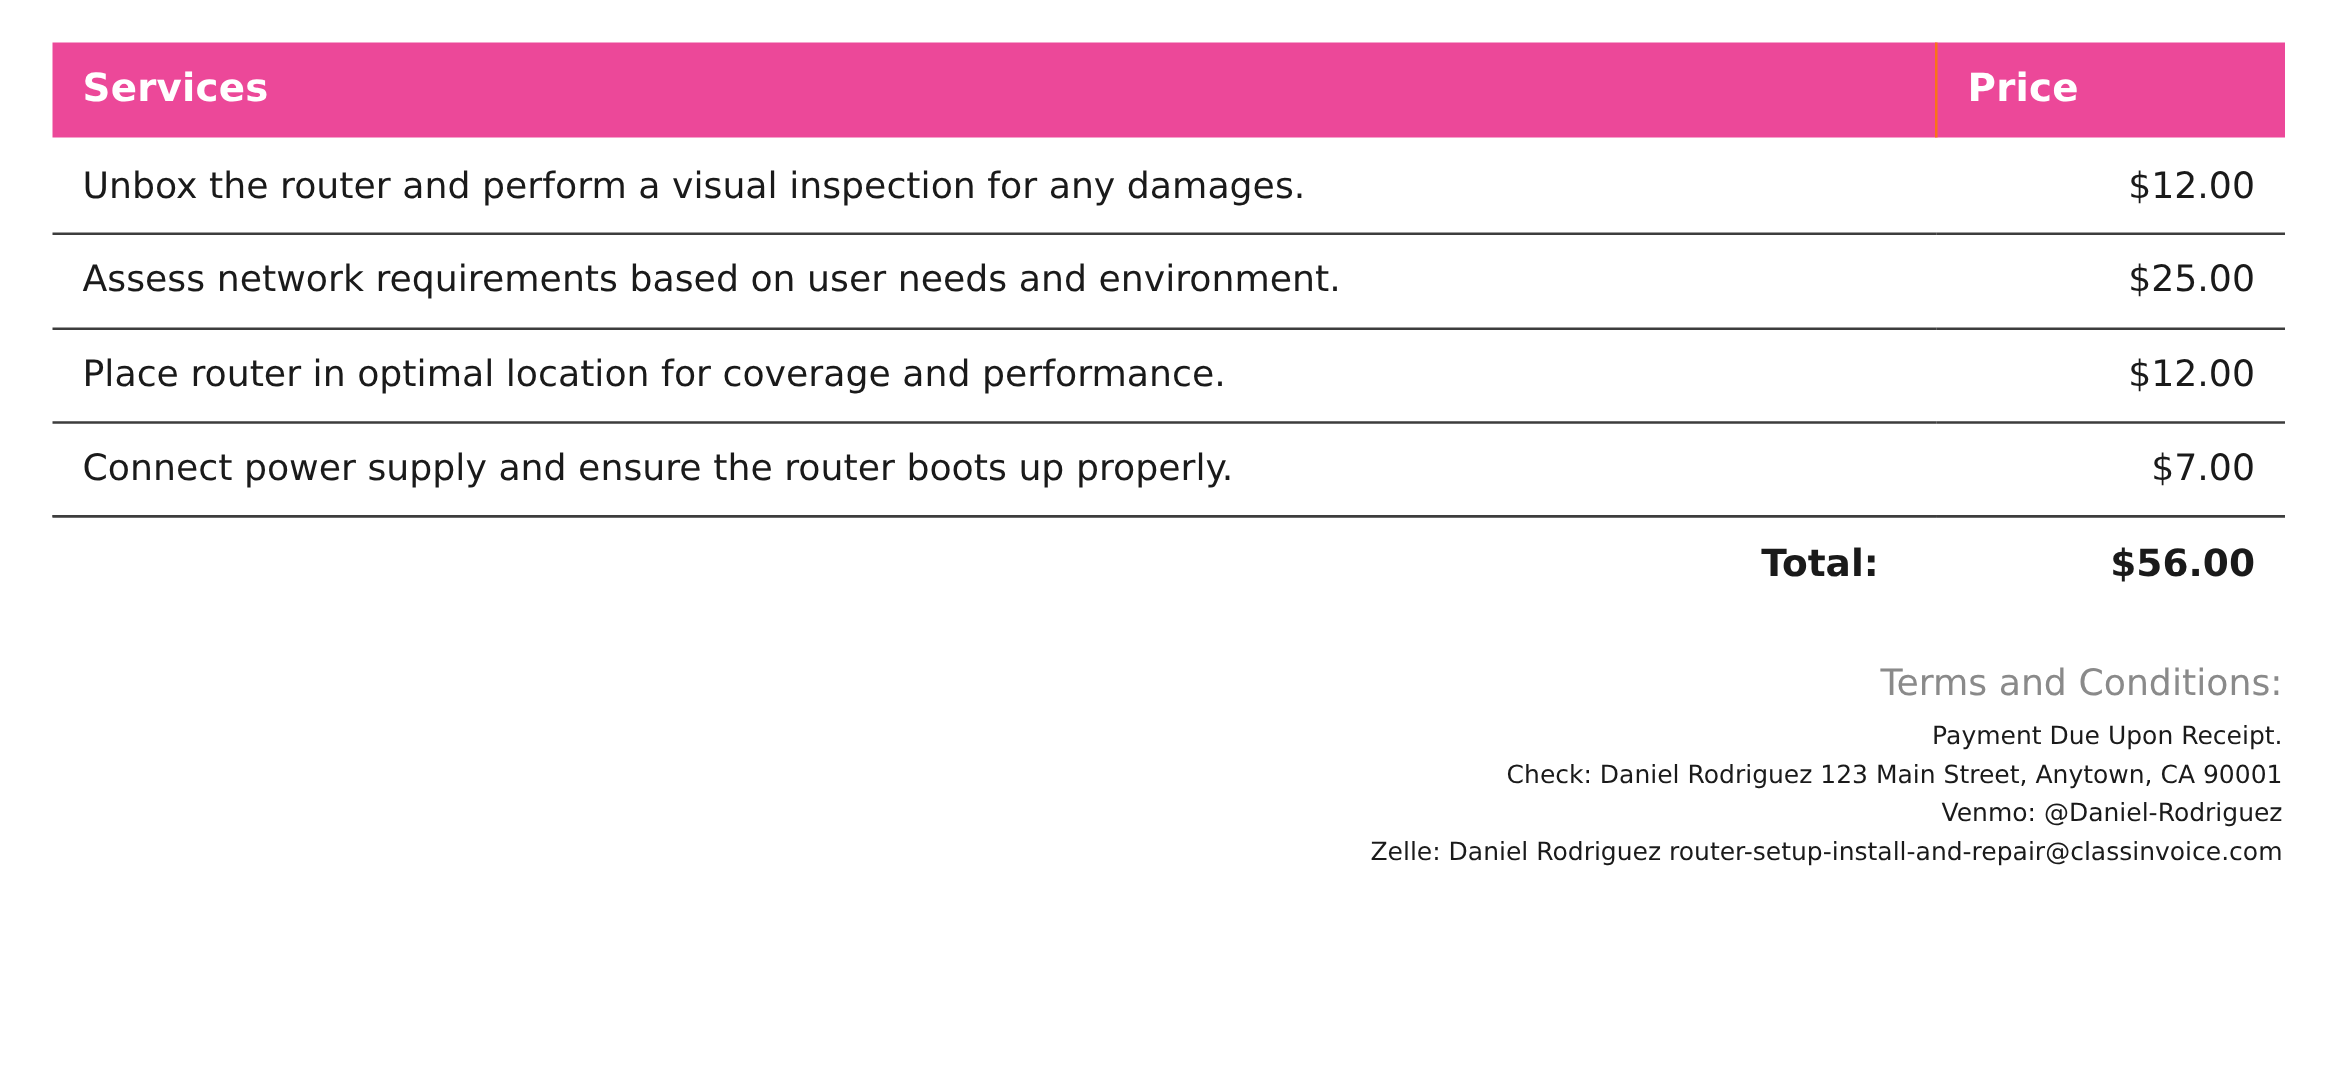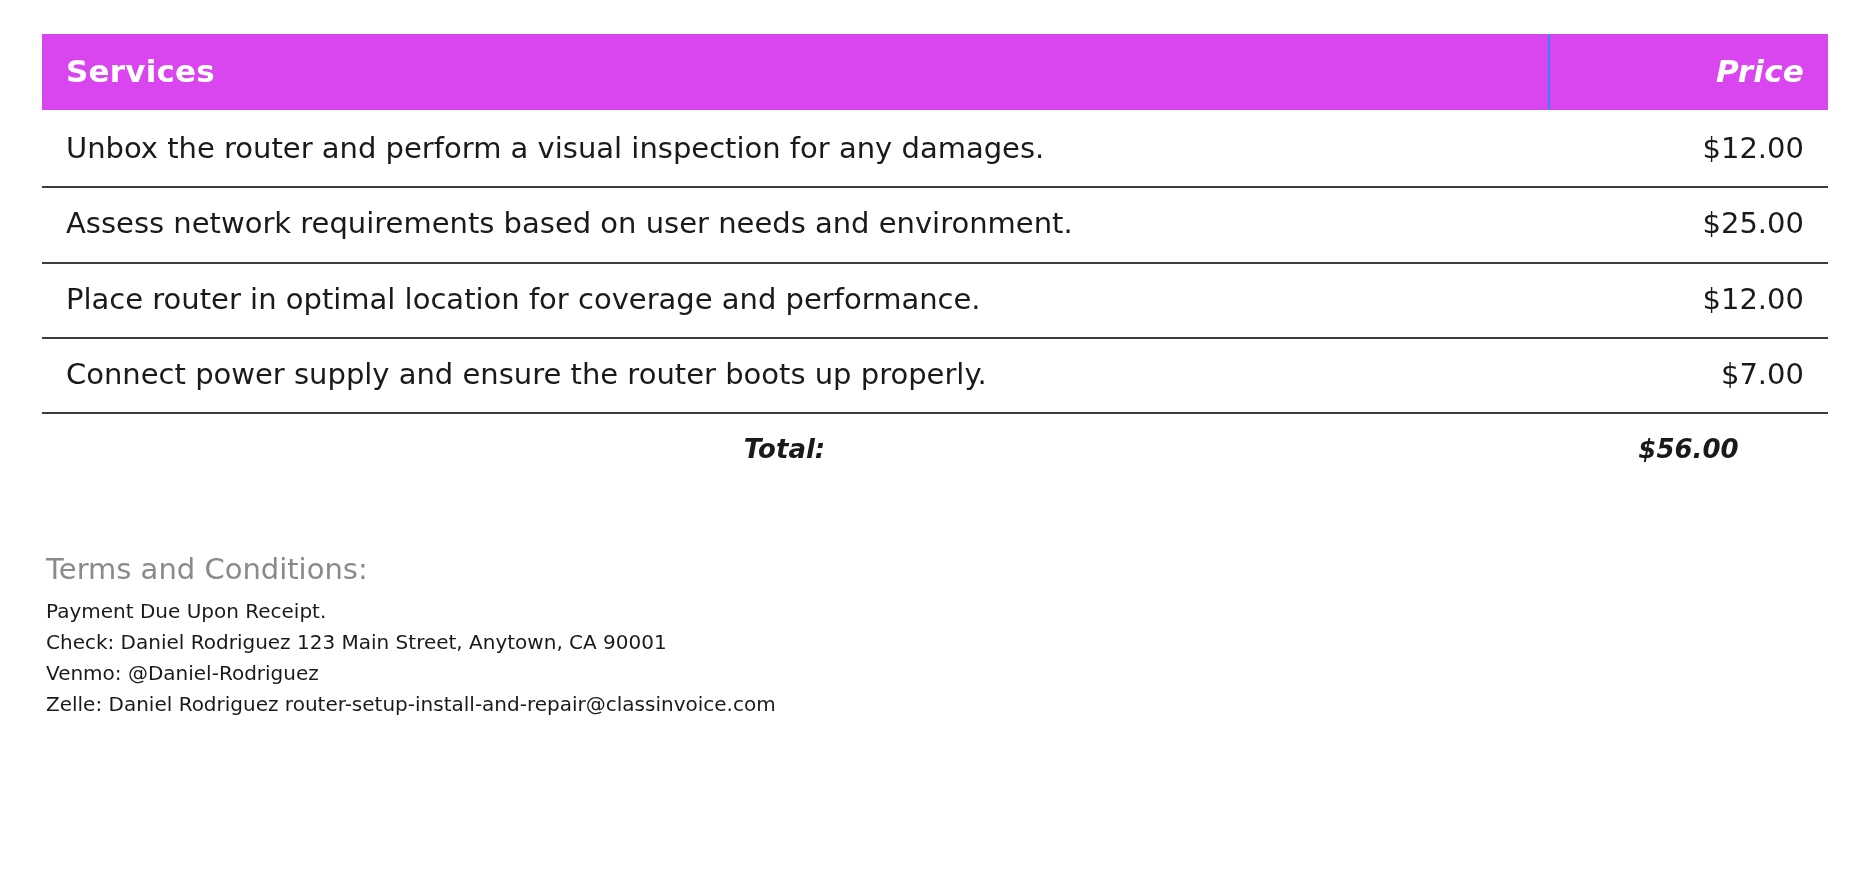--- a/index.html
+++ b/index.html
@@ -19,63 +19,61 @@
     width: 1868px;
     height: 870px;
     padding: 34px 42px 0 42px;
   }
   table.invoice {
     width: 1786px;
     border-collapse: collapse;
     table-layout: fixed;
   }
   table.invoice thead th {
-    background: #d946ef;
+    background: #ec4899;
     color: #ffffff;
     font-size: 31px;
     font-weight: bold;
     padding: 19px 24px 21px 24px;
     text-align: left;
     letter-spacing: 0.2px;
   }
   table.invoice thead th.price-head {
-    text-align: right;
-    border-left: 2px solid #3b82f6;
+    border-left: 2px solid #f97316;
     width: 230px;
-    font-style: italic;
   }
   table.invoice tbody td {
     font-size: 29px;
     padding: 19px 24px 21px 24px;
     border-bottom: 2px solid #3d3d3d;
     vertical-align: middle;
     line-height: 1.15;
   }
   table.invoice tbody tr:first-child td {
     padding-top: 22px;
   }
   table.invoice tbody td.price {
     text-align: right;
     white-space: nowrap;
   }
   table.invoice tfoot td {
-    font-size: 26px;
+    font-size: 30px;
     font-weight: bold;
     padding: 20px 24px 10px 24px;
     border: none;
-    text-align: center;
+    text-align: right;
     white-space: nowrap;
-    font-style: italic;
   }
   table.invoice tfoot td.total-label {
     padding-right: 46px;
   }
   .terms {
-    margin-top: 78px;
+    margin-top: 50px;
     padding-left: 4px;
+    text-align: right;
   }
   .terms-title {
     font-size: 29px;
     color: #8a8a8a;
     margin-bottom: 10px;
   }
   .terms-line {
     font-size: 20px;
     color: #1a1a1a;
     line-height: 1.55;

